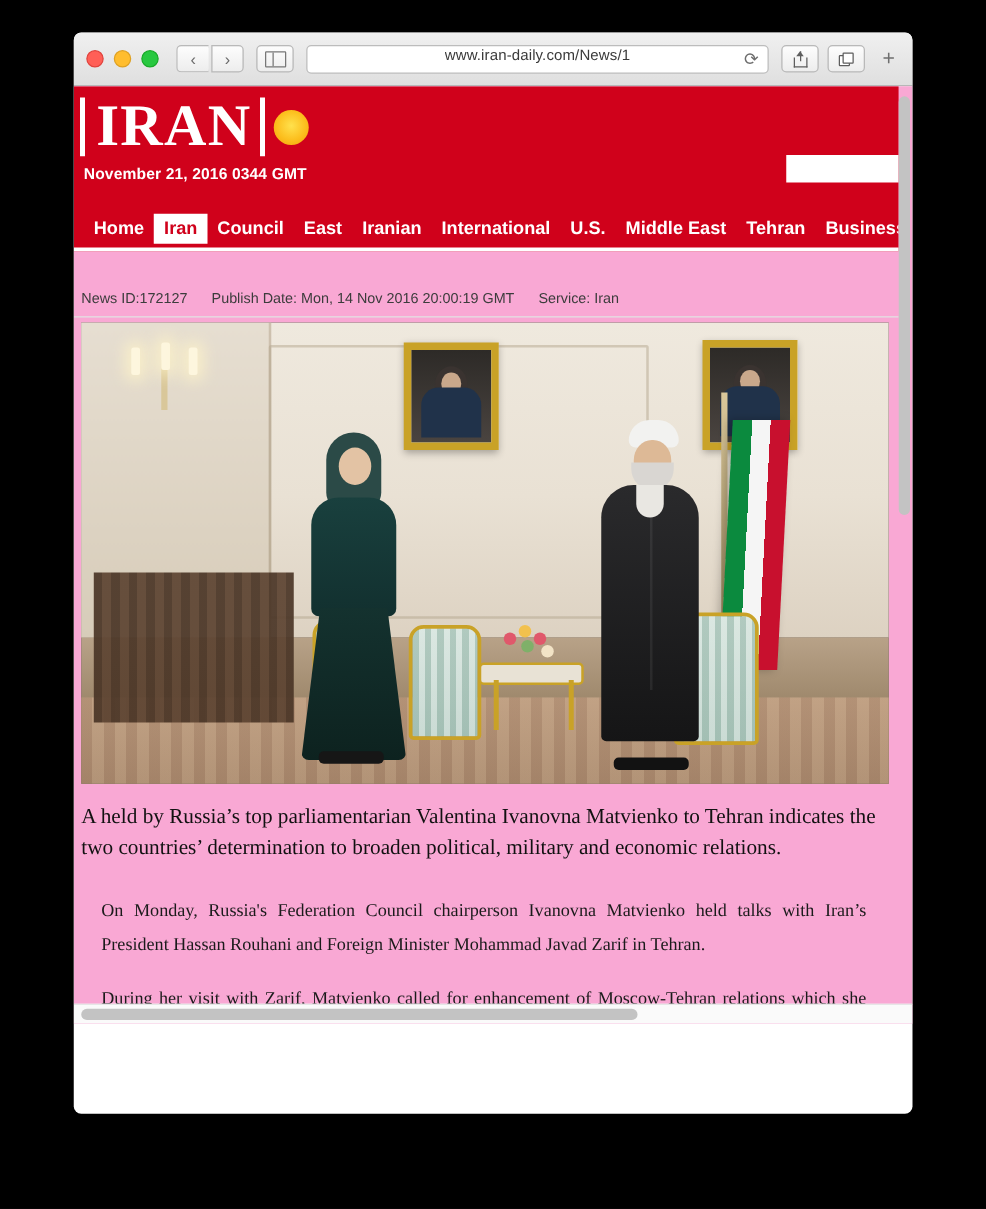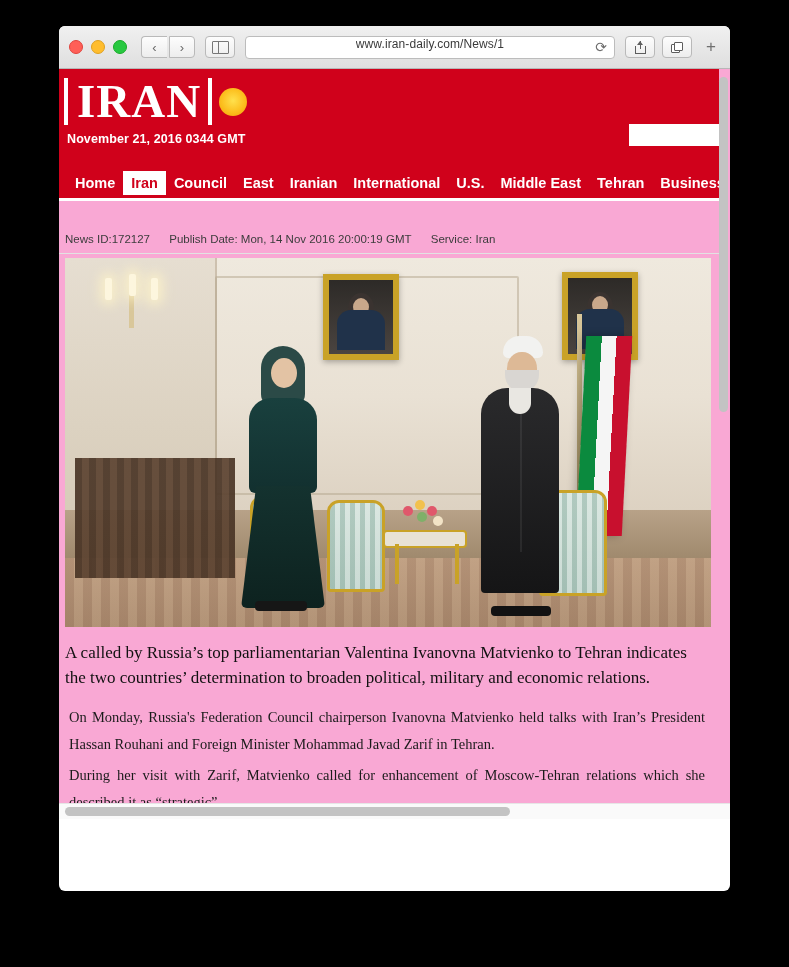--- a/index.html
+++ b/index.html
@@ -478,21 +478,21 @@
     color: #111111;
     padding: 14px 10px 0 6px;
     margin: 0;
   }
   .para {
     font-family: "Liberation Serif", serif;
     font-size: 14.5px;
     line-height: 1.85;
     color: #1b1b1b;
     padding: 10px 10px 0 6px;
-    margin: 4px;
+    margin: 16px;
     text-align: justify;
   }
   .para.tight { padding-top: 0; }
 
   
   .vscroll {
     position: absolute;
     right: 2px;
     top: 2px;
     width: 9px;
@@ -670,21 +670,21 @@
           <div class="person p-man">
             <span class="turban"></span>
             <span class="face"></span>
             <span class="beard"></span>
             <span class="robe"></span>
             <span class="collar"></span>
             <span class="shoes"></span>
           </div>
         </div>
 
-        <p class="lede">A called by Russia’s top parliamentarian Valentina Ivanovna Matvienko to Tehran indicates the two countries’ determination to broaden political, military and economic relations.</p>
+        <p class="lede">A held by Russia’s top parliamentarian Valentina Ivanovna Matvienko to Tehran indicates the two countries’ determination to broaden political, military and economic relations.</p>
         <p class="para">On Monday, Russia's Federation Council chairperson Ivanovna Matvienko held talks with Iran’s President Hassan Rouhani and Foreign Minister Mohammad Javad Zarif in Tehran.</p>
         <p class="para tight">During her visit with Zarif, Matvienko called for enhancement of Moscow-Tehran relations which she described it as “strategic”.</p>
       </div>
 
       <div class="vscroll">
         <div class="vthumb"></div>
       </div>
       <div class="hscroll">
         <div class="hthumb"></div>
       </div>

